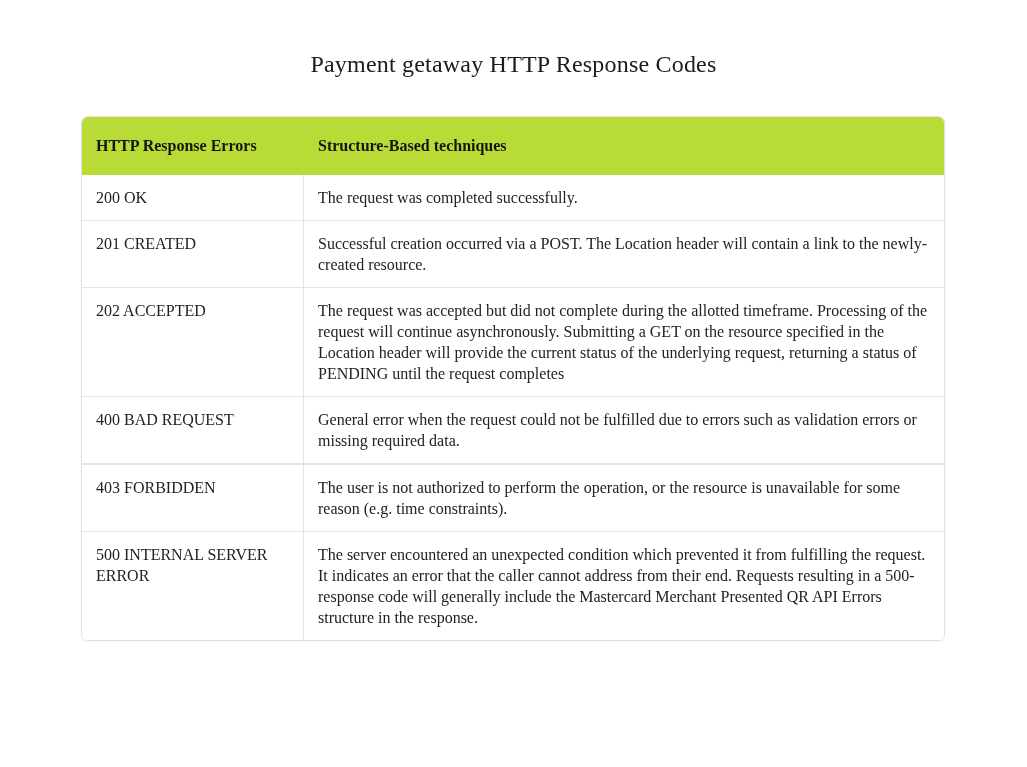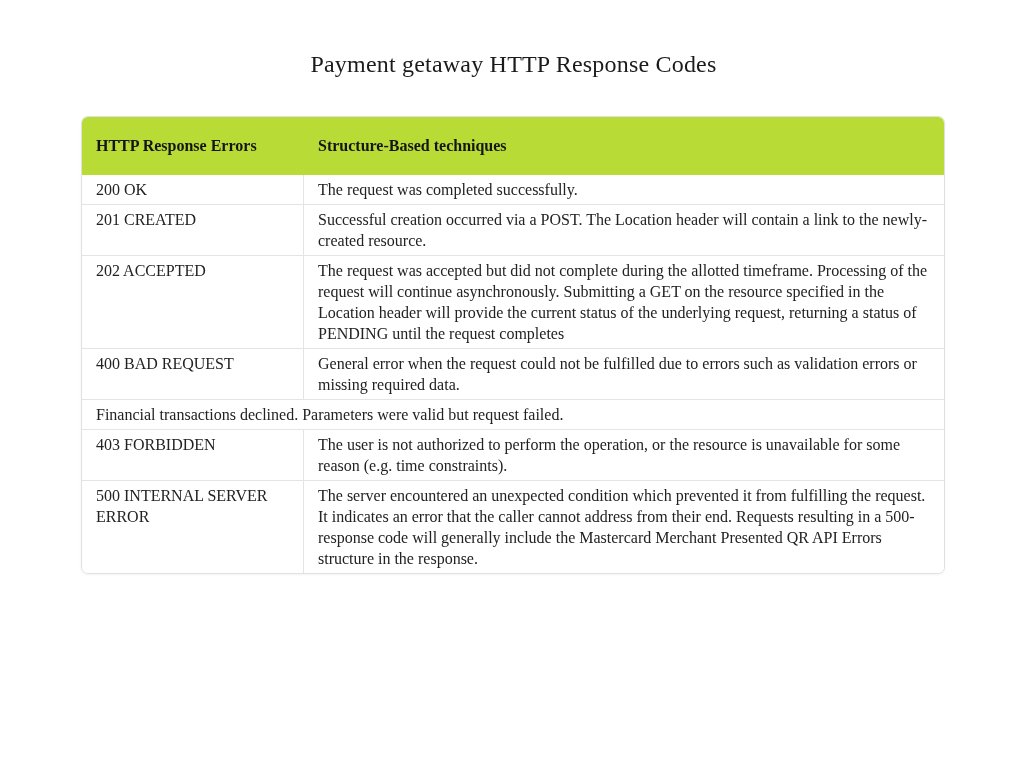--- a/index.html
+++ b/index.html
@@ -57,21 +57,21 @@
   .tr {
     display: flex;
     background: #ffffff;
     border-top: 1px solid var(--divider, #e4e4e4);
   }
   .tr:first-child { border-top: none; }
   .td {
     font-size: 16px;
     line-height: 21px;
     color: var(--body-text, #222222);
-    padding: 4px 14px;
+    padding: 12px 14px;
     box-sizing: border-box;
   }
   .td.col1 { border-right: 1px solid var(--divider, #e4e4e4); }
 </style>
 </head>
 <body>
 
 <div class="page">
   <h1 class="page-title">Payment getaway HTTP Response Codes</h1>
 
@@ -95,21 +95,20 @@
     <div class="td col1">202 ACCEPTED</div>
     <div class="td col2">The request was accepted but did not complete during the allotted timeframe. Processing of the request will continue asynchronously. Submitting a GET on the resource specified in the Location header will provide the current status of the underlying request, returning a status of PENDING until the request completes</div>
   </div>
 
   <div class="tr">
     <div class="td col1">400 BAD REQUEST</div>
     <div class="td col2">General error when the request could not be fulfilled due to errors such as validation errors or missing required data.</div>
   </div>
 
   <div class="tr">
-    <div class="td col2">Financial transactions declined. Parameters were valid but request failed.</div>
   </div>
 
   <div class="tr">
     <div class="td col1">403 FORBIDDEN</div>
     <div class="td col2">The user is not authorized to perform the operation, or the resource is unavailable for some reason (e.g. time constraints).</div>
   </div>
 
 
   <div class="tr">
     <div class="td col1">500 INTERNAL SERVER ERROR</div>

